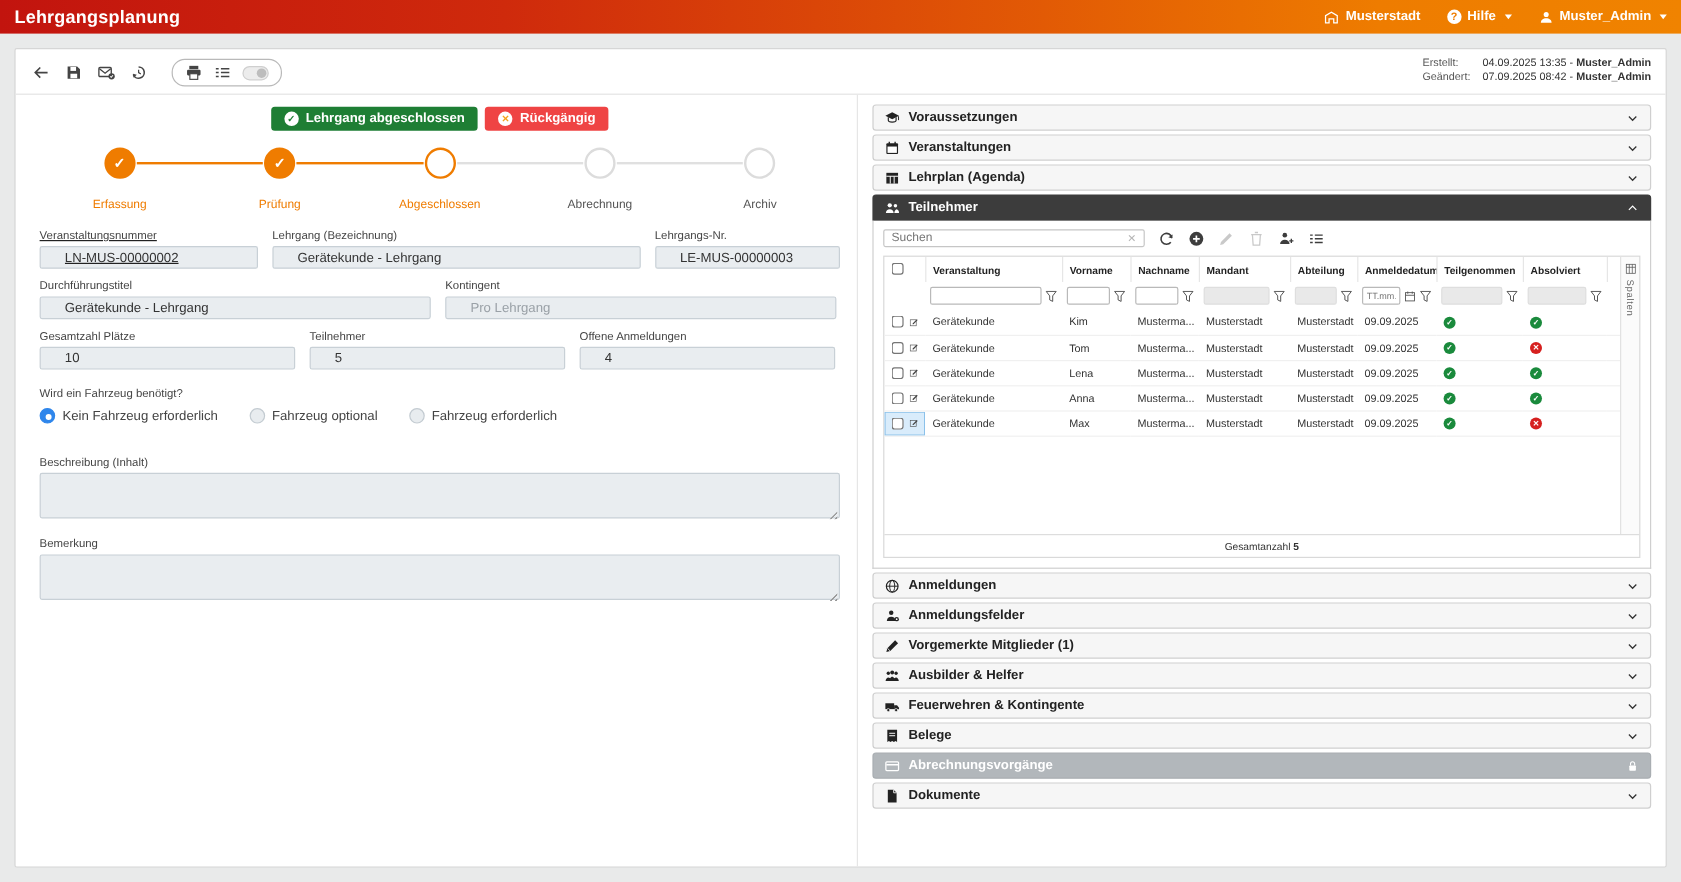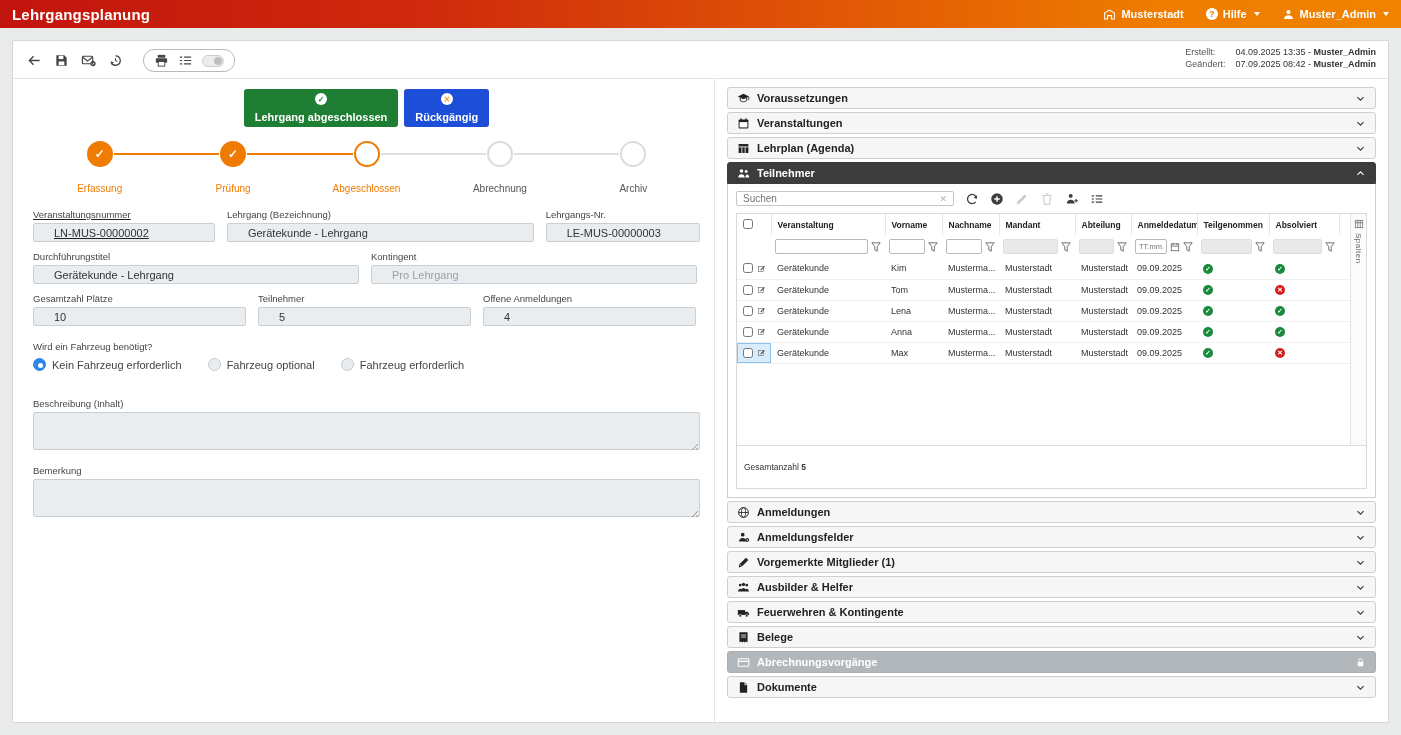--- a/index.html
+++ b/index.html
@@ -62,23 +62,23 @@
 
   
   .content { flex:1; display:flex; padding:0 0 0 10px; }
   .left-pane { width:692px; border-right:1px solid #e6e6e6; padding:8px 14px 0 10px; }
   .right-pane { flex:1; padding:8px 12px 0 12px; }
 
   
   .action-row { display:flex; justify-content:center; gap:6px; margin:2px 0 10px; }
   .btn { display:flex; align-items:center; gap:6px; border:none; border-radius:3px;
     color:#fff; font-size:11px; font-weight:bold; padding:4px 11px; cursor:pointer;
-    font-family:"Liberation Sans",sans-serif;flex-direction:column; }
+    font-family:"Liberation Sans",sans-serif; }
   .btn-complete { background:#1e7e34; }
-  .btn-undo { background:#1d4ed8;align-items:center; }
+  .btn-undo { background:#ef4444;align-items:center; }
   .btn-ico { width:12px; height:12px; border-radius:50%; background:#fff; display:flex; align-items:center; justify-content:center; font-size:8px; font-weight:bold; }
   .btn-complete .btn-ico { color:#1e7e34; }
   .btn-complete .btn-ico::after { content:"✓"; }
   .btn-undo .btn-ico { color:#f5a21b; }
   .btn-undo .btn-ico::after { content:"✕"; }
 
   
   .stepper { display:flex; margin:14px 0 6px; }
   .step { flex:1; display:flex; flex-direction:column; align-items:center; position:relative; }
   .step:not(:first-child)::before {
@@ -178,21 +178,21 @@
   .row-lead { display:flex; align-items:center; gap:5px; }
   .edit-ico { width:11px; height:11px; color:#444; cursor:pointer; }
   .edit-ico svg { width:100%; height:100%; }
   td.sel { background:#d9ecfb; box-shadow:inset 0 0 0 1px #8bc1ea; }
   .status { width:10px; height:10px; border-radius:50%; display:inline-flex; align-items:center; justify-content:center;
     color:#fff; font-size:6.5px; font-weight:bold; }
   .status[data-state="ok"] { background:#1a8a3c; }
   .status[data-state="ok"]::after { content:"✓"; }
   .status[data-state="no"] { background:#d6201f; }
   .status[data-state="no"]::after { content:"✕"; }
-  .grid-foot { border-top:1px solid #ddd; padding:16px 7px; font-size:8.5px; color:#333; }
+  .grid-foot { border-top:1px solid #ddd; padding:4px 7px; font-size:8.5px; color:#333;text-align:center; }
   .grid-foot b { font-weight:bold; }
 </style>
 </head>
 <body>
 
 <header class="topbar">
   <h1>Lehrgangsplanung</h1>
   <div class="tb-right">
     <div class="tb-item">
       <svg viewBox="0 0 16 16">

